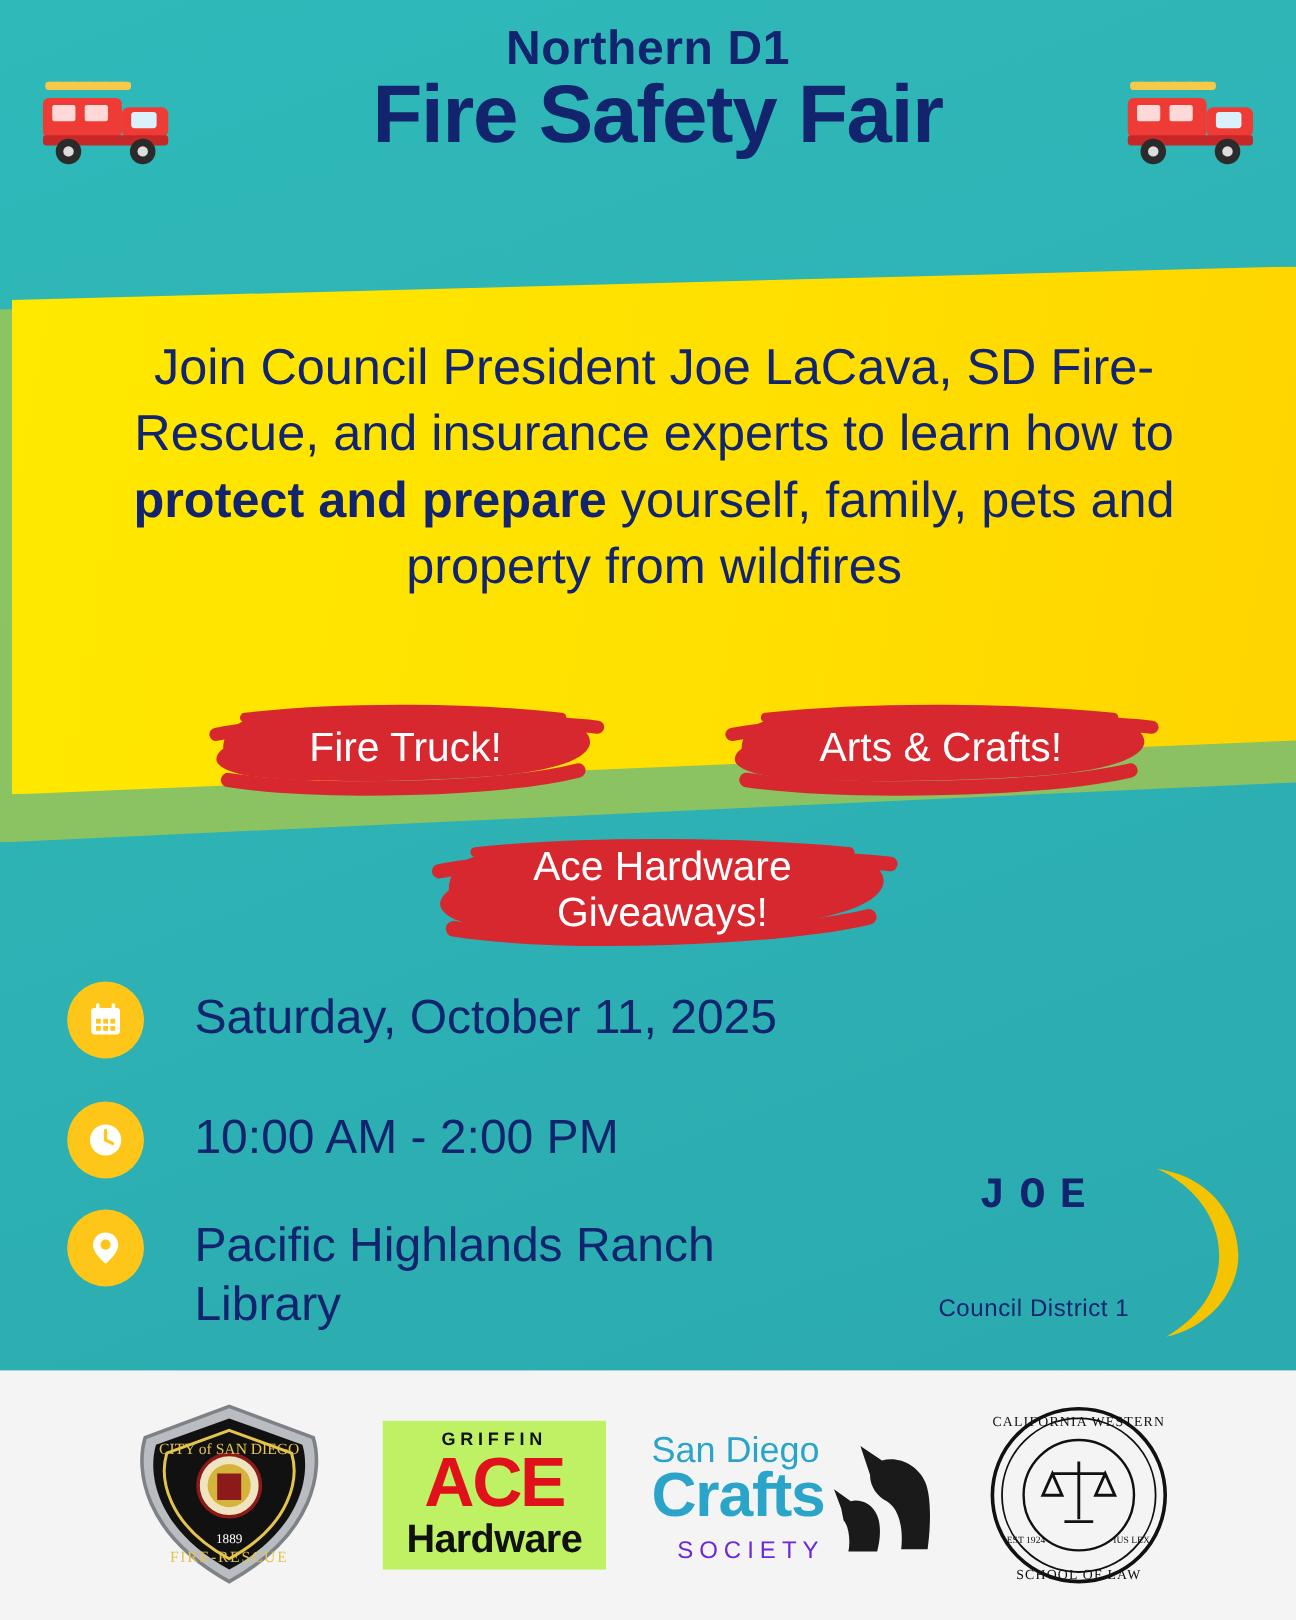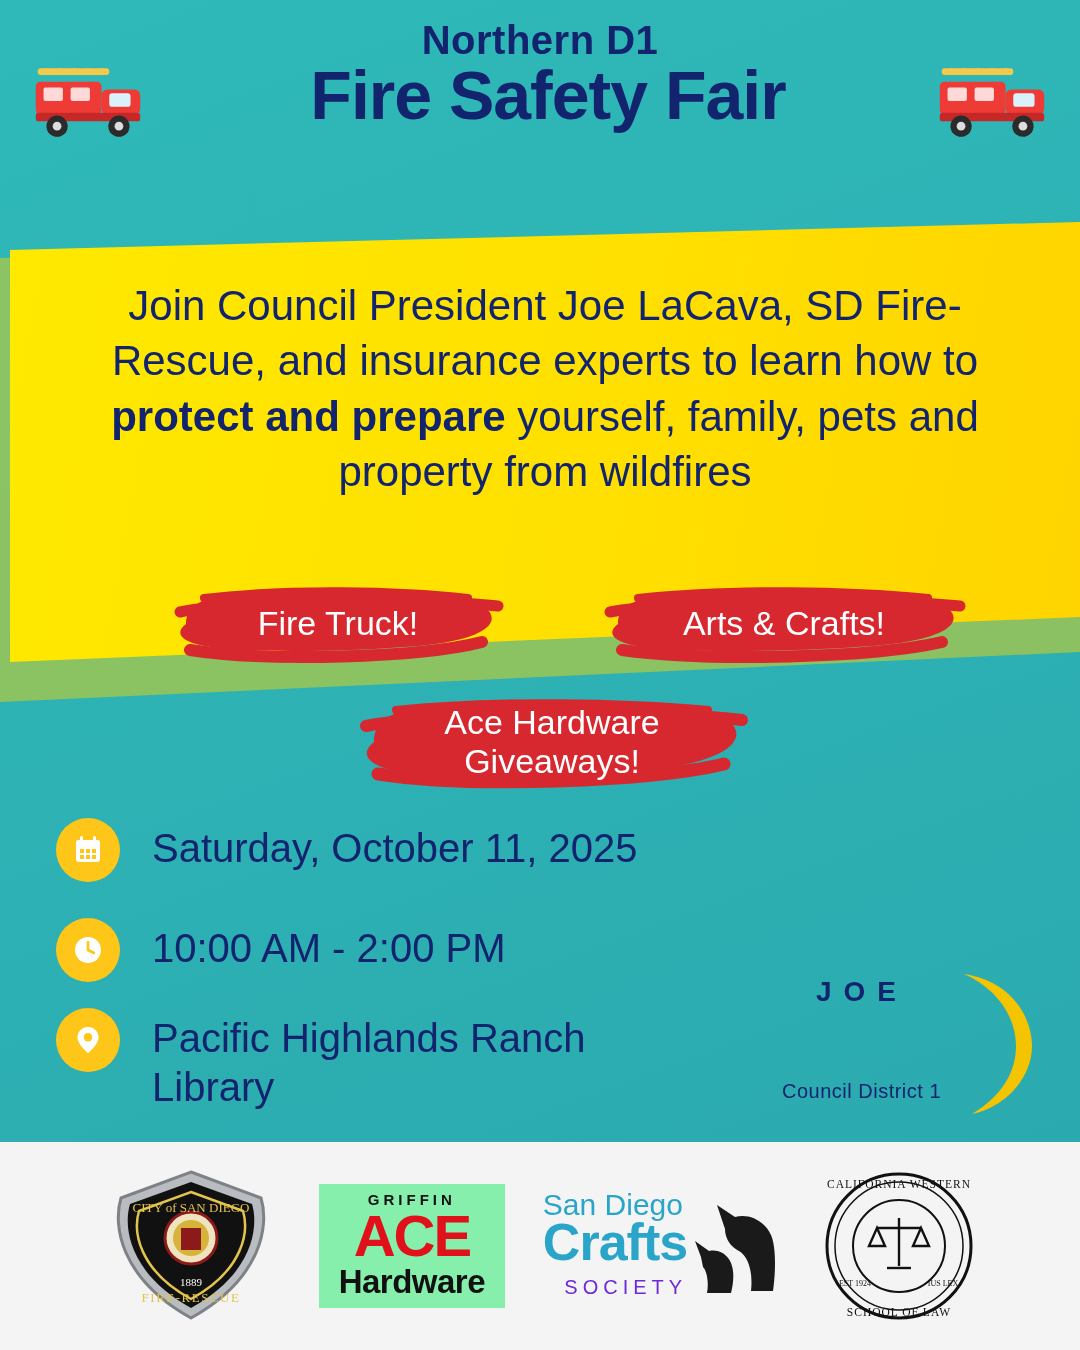--- a/index.html
+++ b/index.html
@@ -64,76 +64,76 @@
   }
   .badge .scribble { position: absolute; inset: 0; z-index: 0; }
   .badge .btxt { position: relative; z-index: 1; padding: 0 20px; }
 
   #badge-firetruck { left: 168px; top: 578px; width: 340px; height: 92px; }
   #badge-arts      { left: 598px; top: 578px; width: 372px; height: 92px; }
   #badge-ace       { left: 352px; top: 688px; width: 400px; height: 108px; }
 
   
   .detail {
-    position: absolute; display: flex; align-items: flex-start; gap: 32px;
+    position: absolute; display: flex; align-items: flex-start; gap: 42px;
   }
   .dot {
     width: 64px; height: 64px; border-radius: 50%;
     background: #ffc61a; display: flex; align-items: center; justify-content: center;
     flex: 0 0 auto;
   }
   .dtext {
     font-size: 40px; color: #12246e; line-height: 1.22; padding-top: 6px;
   }
   #detail-date  { left: 56px; top: 818px; }
   #detail-time  { left: 56px; top: 918px; justify-content: center; }
   #detail-place { left: 56px; top: 1008px; width: 660px; }
 
   
   .lacava {
     position: absolute; right: 52px; top: 968px; width: 270px; height: 150px;
   }
   .lacava .joe {
     position: absolute; top: 8px; left: 58px;
-    font-size: 28px; font-weight: bold; color: #12246e; letter-spacing: 12px;
+    font-size: 36px; font-weight: bold; color: #12246e; letter-spacing: 12px; font-family: Liberation Mono, monospace;
   }
   .lacava .name {
     position: absolute; top: 46px; left: 0;
     font-size: 56px; font-weight: bold; color: #12246e; letter-spacing: 3px;
   }
   .lacava .cd1 {
     position: absolute; top: 112px; left: 24px;
     font-size: 20px; color: #12246e; letter-spacing: .5px;
   }
   .lacava .swoosh { position: absolute; right: -6px; top: 0; }
 
   
   .sponsors {
     position: absolute; bottom: 0; left: 0; width: 1080px; height: 208px;
     background: #f4f4f4; display: flex; align-items: center;
     justify-content: center; gap: 38px;
   }
   .sponsor { display: flex; align-items: center; justify-content: center; }
 
   .ace-logo {
-    background: #86efac; width: 186px; height: 124px; position: relative;
+    background: #bef264; width: 186px; height: 124px; position: relative;
     display: flex; flex-direction: column; align-items: center; justify-content: center;
   }
   .ace-logo .griffin {
     font-size: 15px; font-weight: bold; color: #111; letter-spacing: 4px;
   }
   .ace-logo .ace {
     font-size: 58px; font-weight: bold; color: #e1111b; line-height: .95;
     letter-spacing: -2px;
   }
   .ace-logo .hw {
     font-size: 33px; font-weight: bold; color: #111; letter-spacing: -.5px;
   }
 
-  .hs { display: flex; align-items: flex-start; gap: 4px; }
+  .hs { display: flex; align-items: flex-end; gap: 4px; }
   .hs .words { display: flex; flex-direction: column; line-height: .92; }
   .hs .sd { font-size: 30px; color: #2aa5c9; font-weight: 500; }
   .hs .hum { font-size: 52px; color: #2aa5c9; font-weight: bold; letter-spacing: -1px; }
   .hs .soc { font-size: 20px; color: #6d28d9; letter-spacing: 5px; text-align: right; margin-top: 12px; }
 </style>
 </head>
 <body>
 
 <div class="poster">
 

